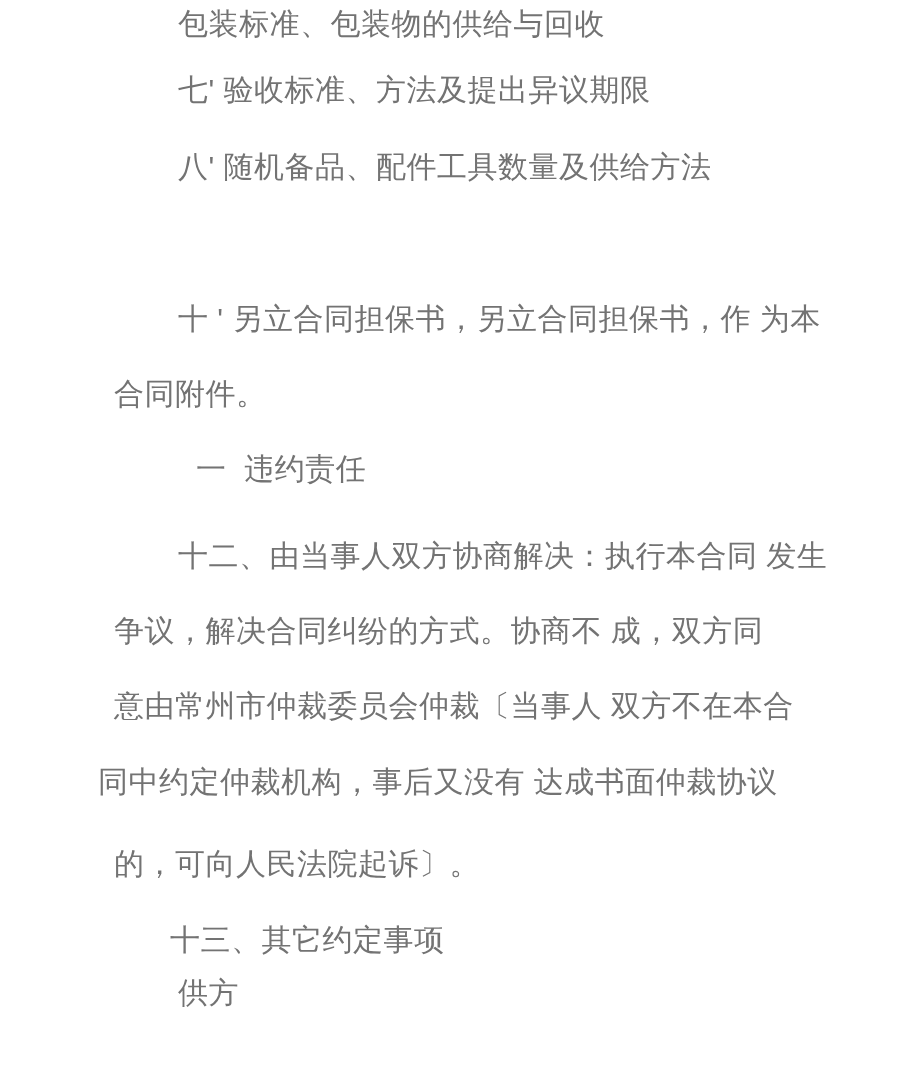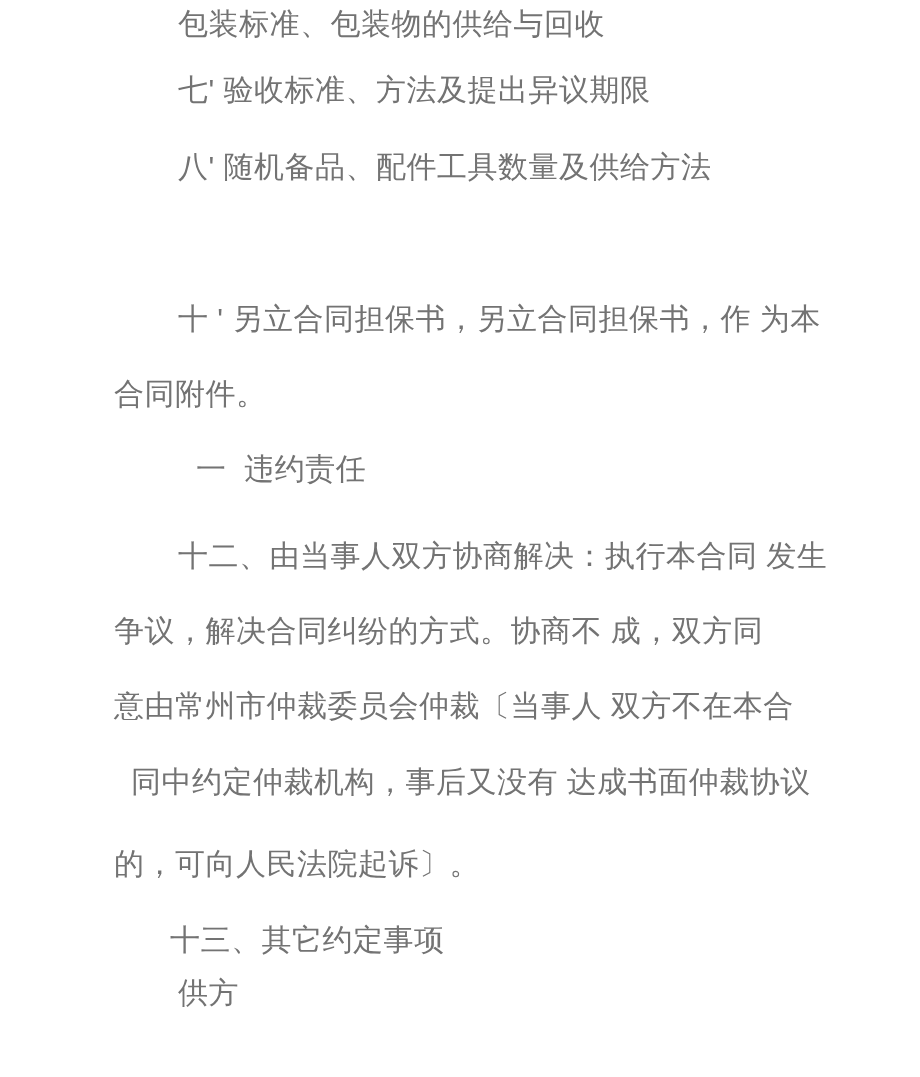--- a/index.html
+++ b/index.html
@@ -28,21 +28,21 @@
   .l0  { left: 178px; top: 6px;   }
   .l1  { left: 178px; top: 72px;  }
   .l2  { left: 178px; top: 149px; }
   .l3  { left: 178px; top: 225px; }
   .l4  { left: 178px; top: 301px; }
   .l5  { left: 114px; top: 376px; }
   .l6  { left: 196px; top: 451px; }
   .l7  { left: 178px; top: 538px; }
   .l8  { left: 114px; top: 613px; }
   .l9  { left: 114px; top: 688px; }
-  .l10 { left: 131px; top: 764px; }
+  .l10 { left: 98px; top: 764px; }
   .l11 { left: 114px; top: 846px; }
   .l12 { left: 170px; top: 922px; }
   .l13 { left: 178px; top: 975px; }
 </style>
 </head>
 <body>
 
 <div class="page">
   <div class="line l0">包装标准、包装物的供给与回收</div>
   <div class="line l1">七' 验收标准、方法及提出异议期限</div>

